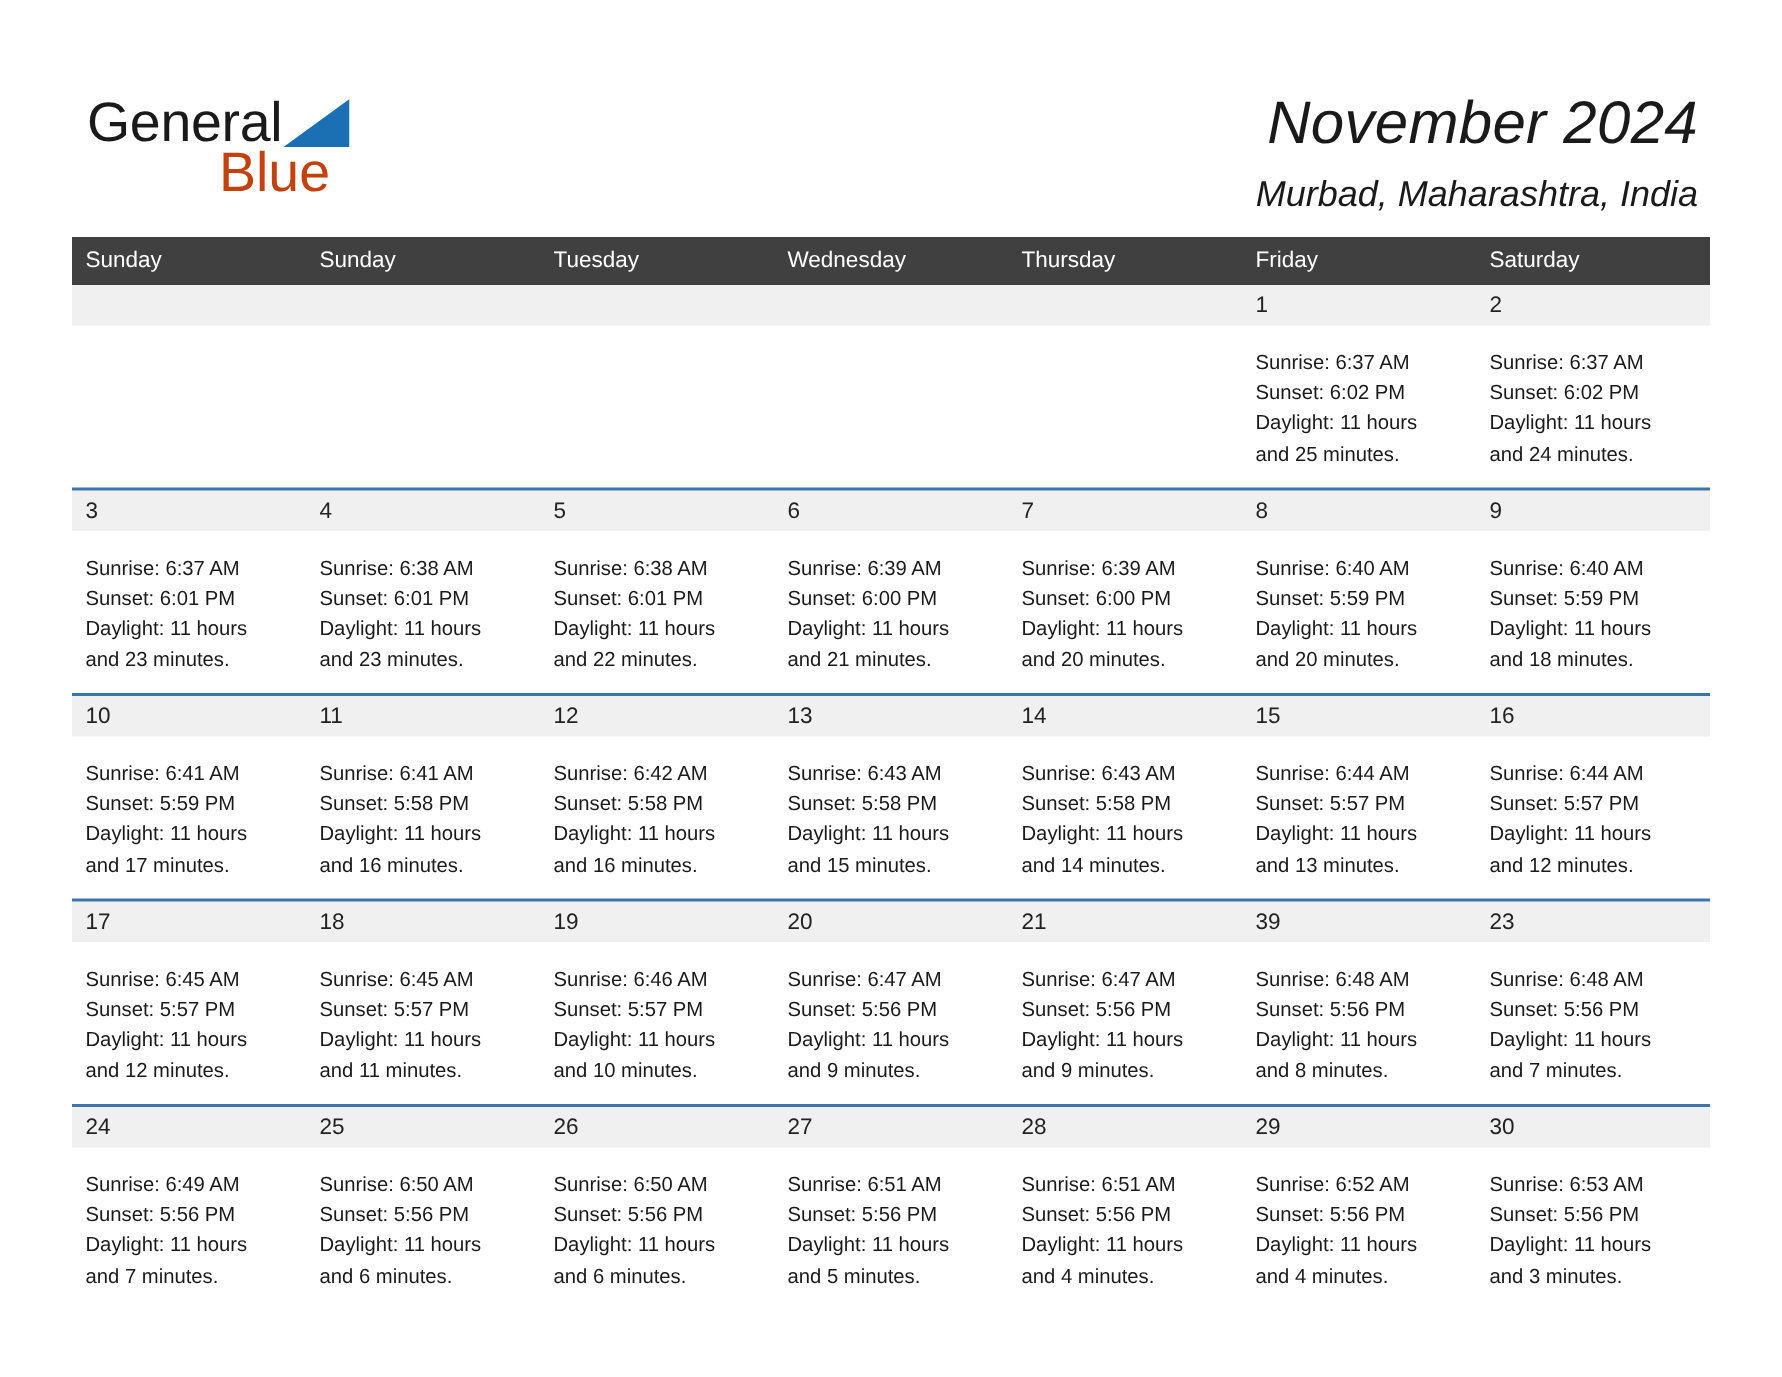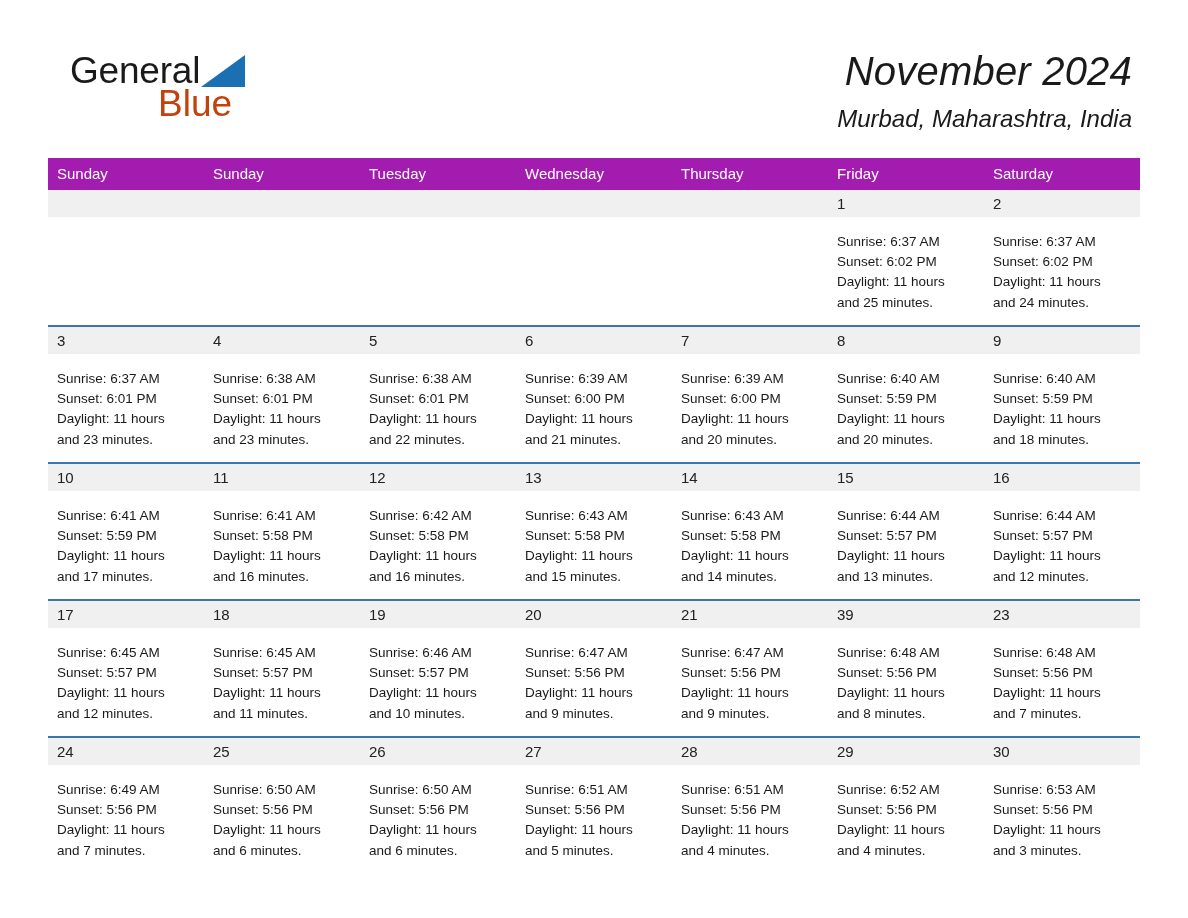--- a/index.html
+++ b/index.html
@@ -14,23 +14,22 @@
   .page {
     position: relative;
     width: 1188px;
     height: 918px;
     background: #ffffff;
   }
 
   
   .header {
     position: absolute;
-    left: 0; right: 0; top: 0;
+    left: 0; right: 0; top: 11px;
     height: 150px;
-    margin-left: 12px;
   }
 
   .brand {
     position: absolute;
     left: 58px;
     top: 52px;
     width: 300px;
     height: 80px;
   }
   .brand-row1 {
@@ -89,21 +88,21 @@
   .calendar {
     position: absolute;
     left: 48px;
     top: 158px;
     width: 1092px;
     border-collapse: collapse;
     table-layout: fixed;
   }
 
   .calendar th {
-    background: #a21caf;
+    background: #404040;
     color: #ffffff;
     font-size: 15px;
     font-weight: 400;
     text-align: left;
     padding: 7px 0 8px 9px;
     height: 30px;
     vertical-align: middle;
   }
 
   .calendar td {

